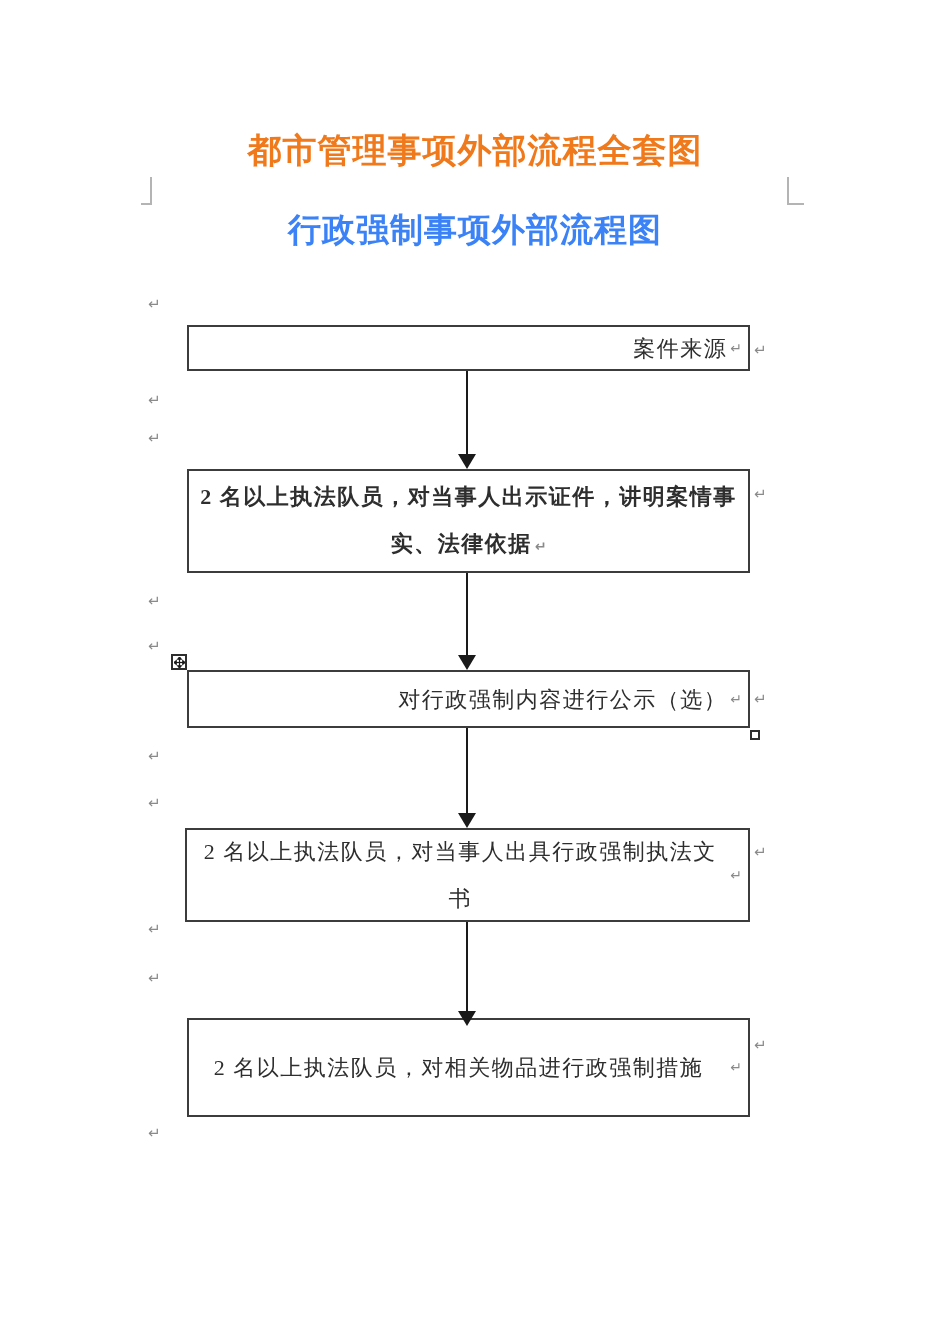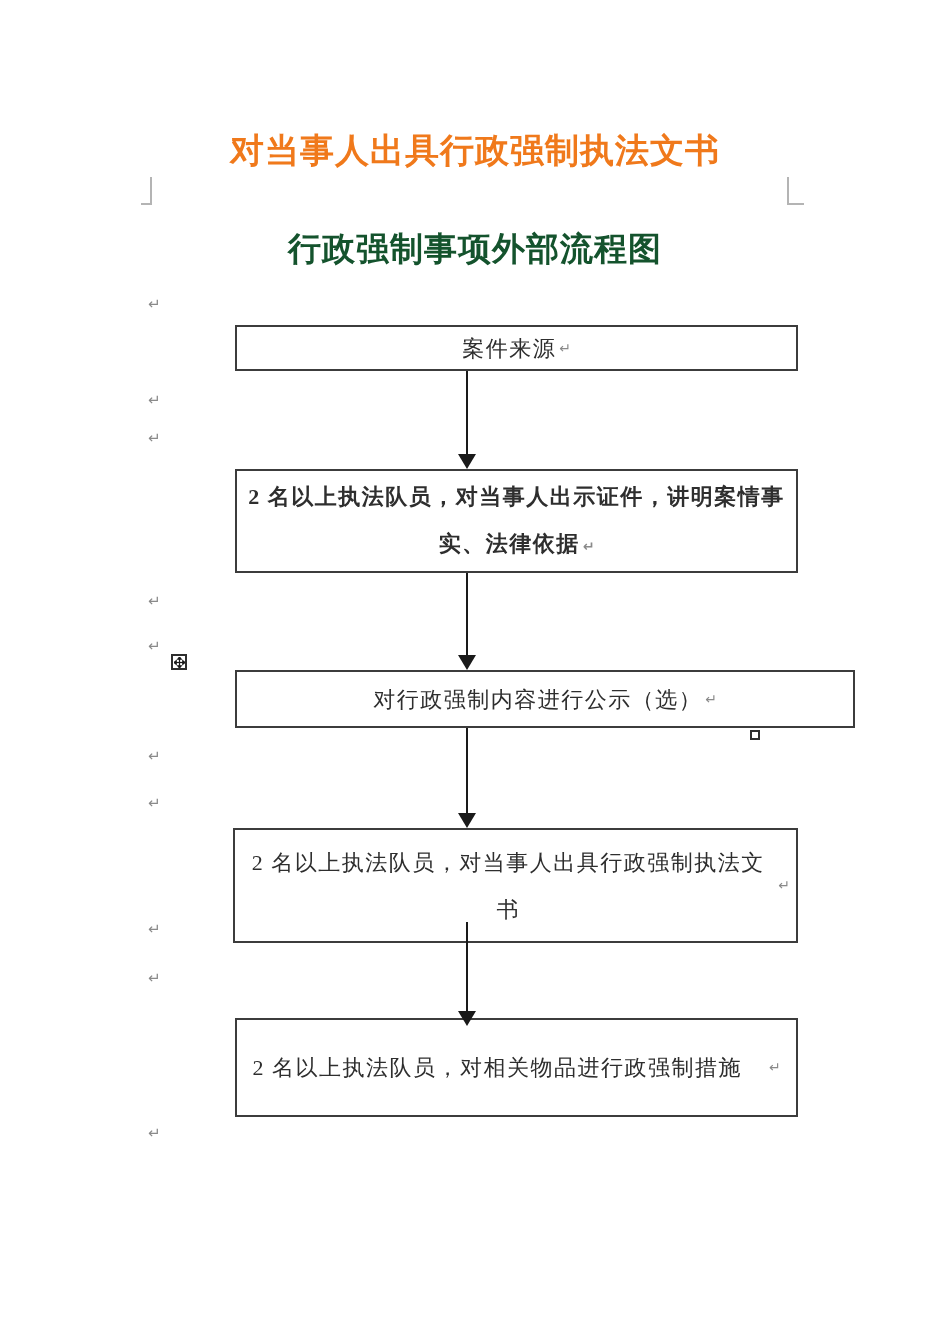--- a/index.html
+++ b/index.html
@@ -10,34 +10,33 @@
     font-family:"Liberation Serif","DejaVu Serif",serif;
     overflow:hidden;
   }
   .title{
     position:absolute;left:0;right:0;
     text-align:center;font-weight:bold;
     letter-spacing:1px;
     white-space:nowrap;
   }
   .main-title{top:128px;font-size:34px;color:#F0791B;}
-  .sub-title{top:227px;font-size:33px;color:#14532d;}
+  .sub-title{top:208px;font-size:33px;color:#3b82f6;}
   .corner{position:absolute;background:#b4b4b4;}
   .flowbox{
     position:absolute;
     box-sizing:border-box;
     border:2px solid #3c3c3c;
     background:#ffffff;
-    display:flex;align-items:center;justify-content:center;
+    display:flex;align-items:center;justify-content:flex-end;
     font-size:22px;color:#2e2e2e;
     letter-spacing:1.5px;
     text-align:center;
     line-height:47px;
     padding:0 6px;
-    margin-left:48px;
   }
   .pilcrow{
     position:absolute;
     font-family:"DejaVu Sans",sans-serif;
     font-size:15px;color:#8a8a8a;
     line-height:1;
   }
   .pilcrow-inline{
     font-family:"DejaVu Sans",sans-serif;
     font-size:14px;color:#8a8a8a;
@@ -60,21 +59,21 @@
     position:absolute;left:750px;top:730px;
     width:10px;height:10px;box-sizing:border-box;
     border:2px solid #2e2e2e;background:#fff;
   }
 </style>
 </head>
 <body>
 
 <div class="page">
 
-  <div class="title main-title" style="color: rgb(240, 121, 27);">对当事人出具行政强制执法文书</div>
+  <div class="title main-title" style="color: rgb(240, 121, 27);">都市管理事项外部流程全套图</div>
   <div class="title sub-title">行政强制事项外部流程图</div>
 
   <div>
     <div class="corner" style="left:150px;top:177px;width:2px;height:28px;"></div>
     <div class="corner" style="left:141px;top:203px;width:11px;height:2px;"></div>
   </div>
   <div>
     <div class="corner" style="left:787px;top:177px;width:2px;height:28px;"></div>
     <div class="corner" style="left:787px;top:203px;width:17px;height:2px;"></div>
   </div>
@@ -121,33 +120,33 @@
         <line x1="5.5" y1="1" x2="5.5" y2="10"></line>
         <line x1="1" y1="5.5" x2="10" y2="5.5"></line>
         <path d="M5.5 0 L3.8 2.2 L7.2 2.2 Z"></path>
         <path d="M5.5 11 L3.8 8.8 L7.2 8.8 Z"></path>
         <path d="M0 5.5 L2.2 3.8 L2.2 7.2 Z"></path>
         <path d="M11 5.5 L8.8 3.8 L8.8 7.2 Z"></path>
       </g>
     </svg>
   </div>
 
-  <div class="flowbox" style="left:187px;top:670px;width:620px;height:58px;">
+  <div class="flowbox" style="left:187px;top:670px;width:563px;height:58px;">
     <span>对行政强制内容进行公示（选）</span>
       <span class="pilcrow-inline">↵</span>
   </div>
 
   <div class="resize-handle"></div>
 
   <div>
     <div class="vline" style="top:728px;height:86px;"></div>
     <div class="ahead" style="top:813px;"></div>
   </div>
 
-  <div class="flowbox" style="left:185px;top:828px;width:565px;height:115px;">
+  <div class="flowbox" style="left:185px;top:828px;width:565px;height:94px;">
     <span>2 名以上执法队员，对当事人出具行政强制执法文书</span>
       <span class="pilcrow-inline">↵</span>
   </div>
 
   <div>
     <div class="vline" style="top:922px;height:90px;"></div>
     <div class="ahead" style="top:1011px;z-index:2;"></div>
   </div>
 
   <div class="flowbox" style="left:187px;top:1018px;width:563px;height:99px;gap:24px;">

